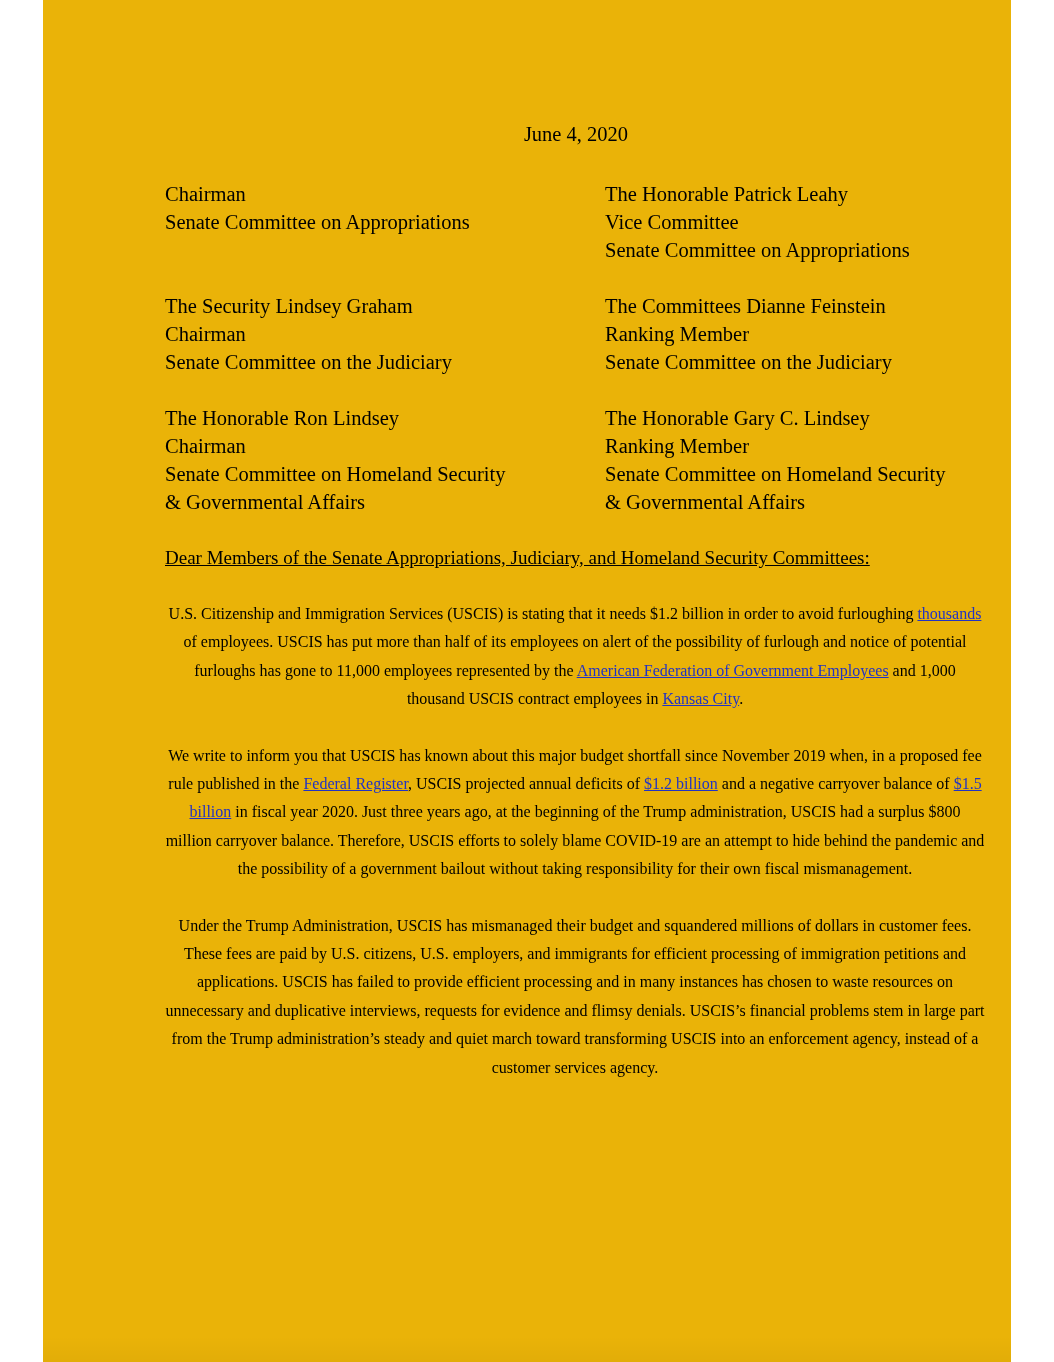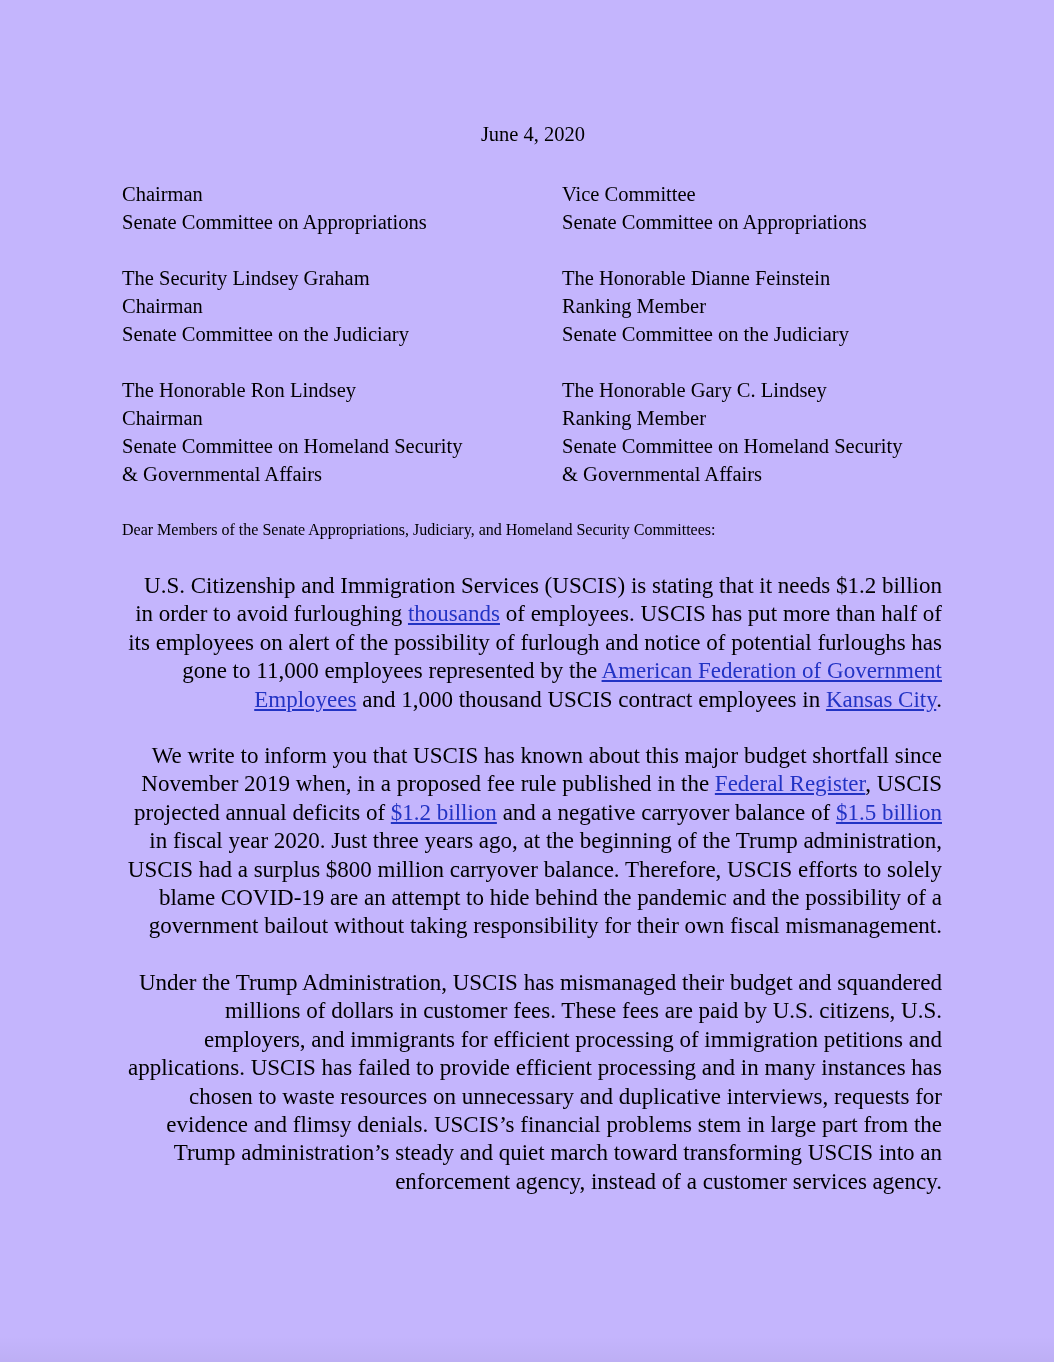--- a/index.html
+++ b/index.html
@@ -3,24 +3,24 @@
 <meta charset="utf-8">
 <title>Letter</title>
 <style>
   html, body {
     margin: 0;
     padding: 0;
     background: #ffffff;
   }
   .page {
     position: relative;
-    width: 1054px;
+    width: 968px;
     height: 1362px;
     margin: 0 auto;
-    background: #c4b5fd;
+    background: #eab308;
     box-sizing: border-box;
     font-family: "Liberation Serif", "DejaVu Serif", serif;
     color: #000000;
     overflow: hidden;
   }
   .content {
     position: absolute;
     left: 122px;
     top: 0;
     width: 816px;
@@ -50,30 +50,31 @@
     line-height: 28px;
   }
   .addr-col .ln {
     display: block;
     white-space: nowrap;
   }
 
   
   .salutation {
     margin-top: 10px;
-    font-size: 16px;
+    font-size: 19px;
     line-height: 28px;
     width: 840px;
+    text-decoration: underline;
   }
   p.body-para {
     margin: 28px 16px 0 0;
-    font-size: 23px;
+    font-size: 16px;
     line-height: 28.4px;
     width: 820px;
-    text-align: right;
+    text-align: center;
   }
   a.doclink {
     color: #2233c4;
     text-decoration: underline;
   }
   .page-shadow {
     position: absolute;
     left: 0;
     right: 0;
     bottom: 0;
@@ -91,33 +92,34 @@
     <div class="date-line">June 4, 2020</div>
 
     <div class="addressees">
 
       <div class="addr-row">
         <div class="addr-col">
           <span class="ln">Chairman</span>
           <span class="ln">Senate Committee on Appropriations</span>
         </div>
         <div class="addr-col">
+          <span class="ln">The Honorable Patrick Leahy</span>
           <span class="ln">Vice Committee</span>
           <span class="ln">Senate Committee on Appropriations</span>
         </div>
       </div>
 
       <div class="addr-row">
         <div class="addr-col">
           <span class="ln">The Security Lindsey Graham</span>
           <span class="ln">Chairman</span>
           <span class="ln">Senate Committee on the Judiciary</span>
         </div>
         <div class="addr-col">
-          <span class="ln">The Honorable Dianne Feinstein</span>
+          <span class="ln">The Committees Dianne Feinstein</span>
           <span class="ln">Ranking Member</span>
           <span class="ln">Senate Committee on the Judiciary</span>
         </div>
       </div>
 
       <div class="addr-row">
         <div class="addr-col">
           <span class="ln">The Honorable Ron Lindsey</span>
           <span class="ln">Chairman</span>
           <span class="ln">Senate Committee on Homeland Security</span>

